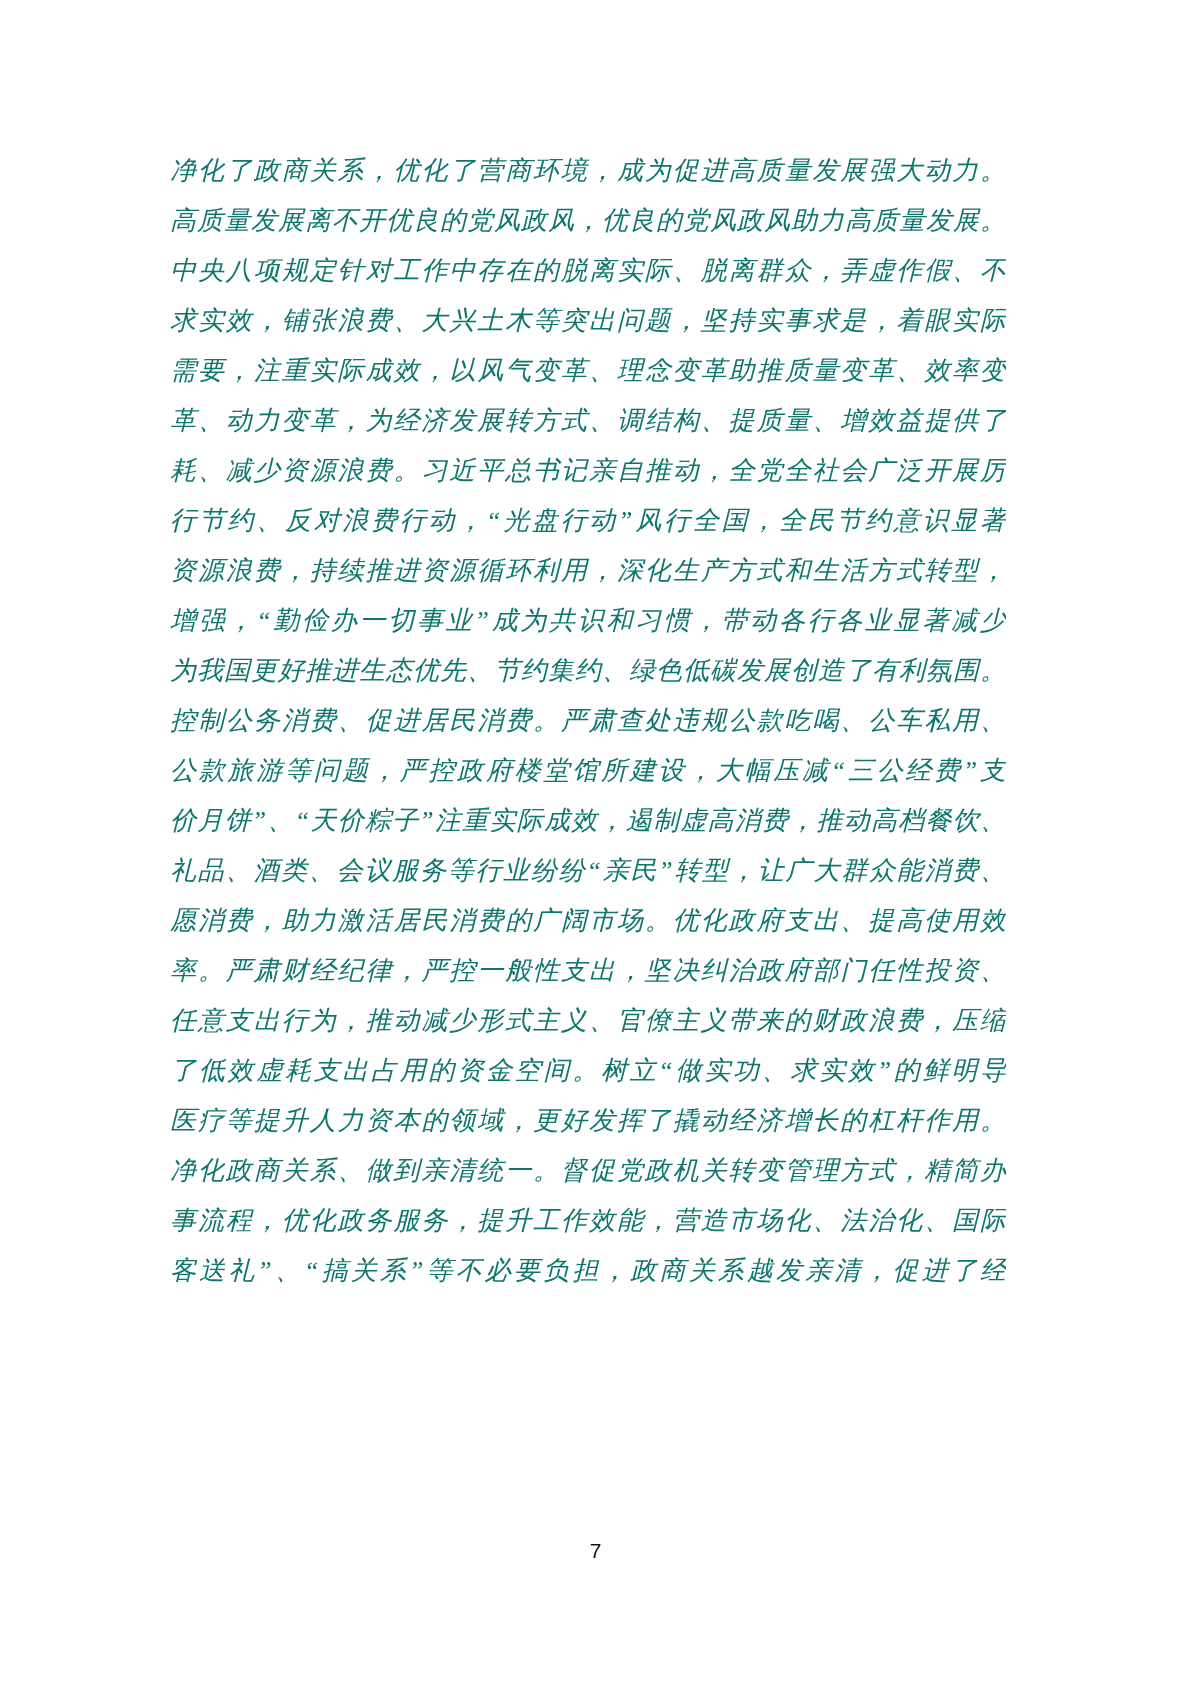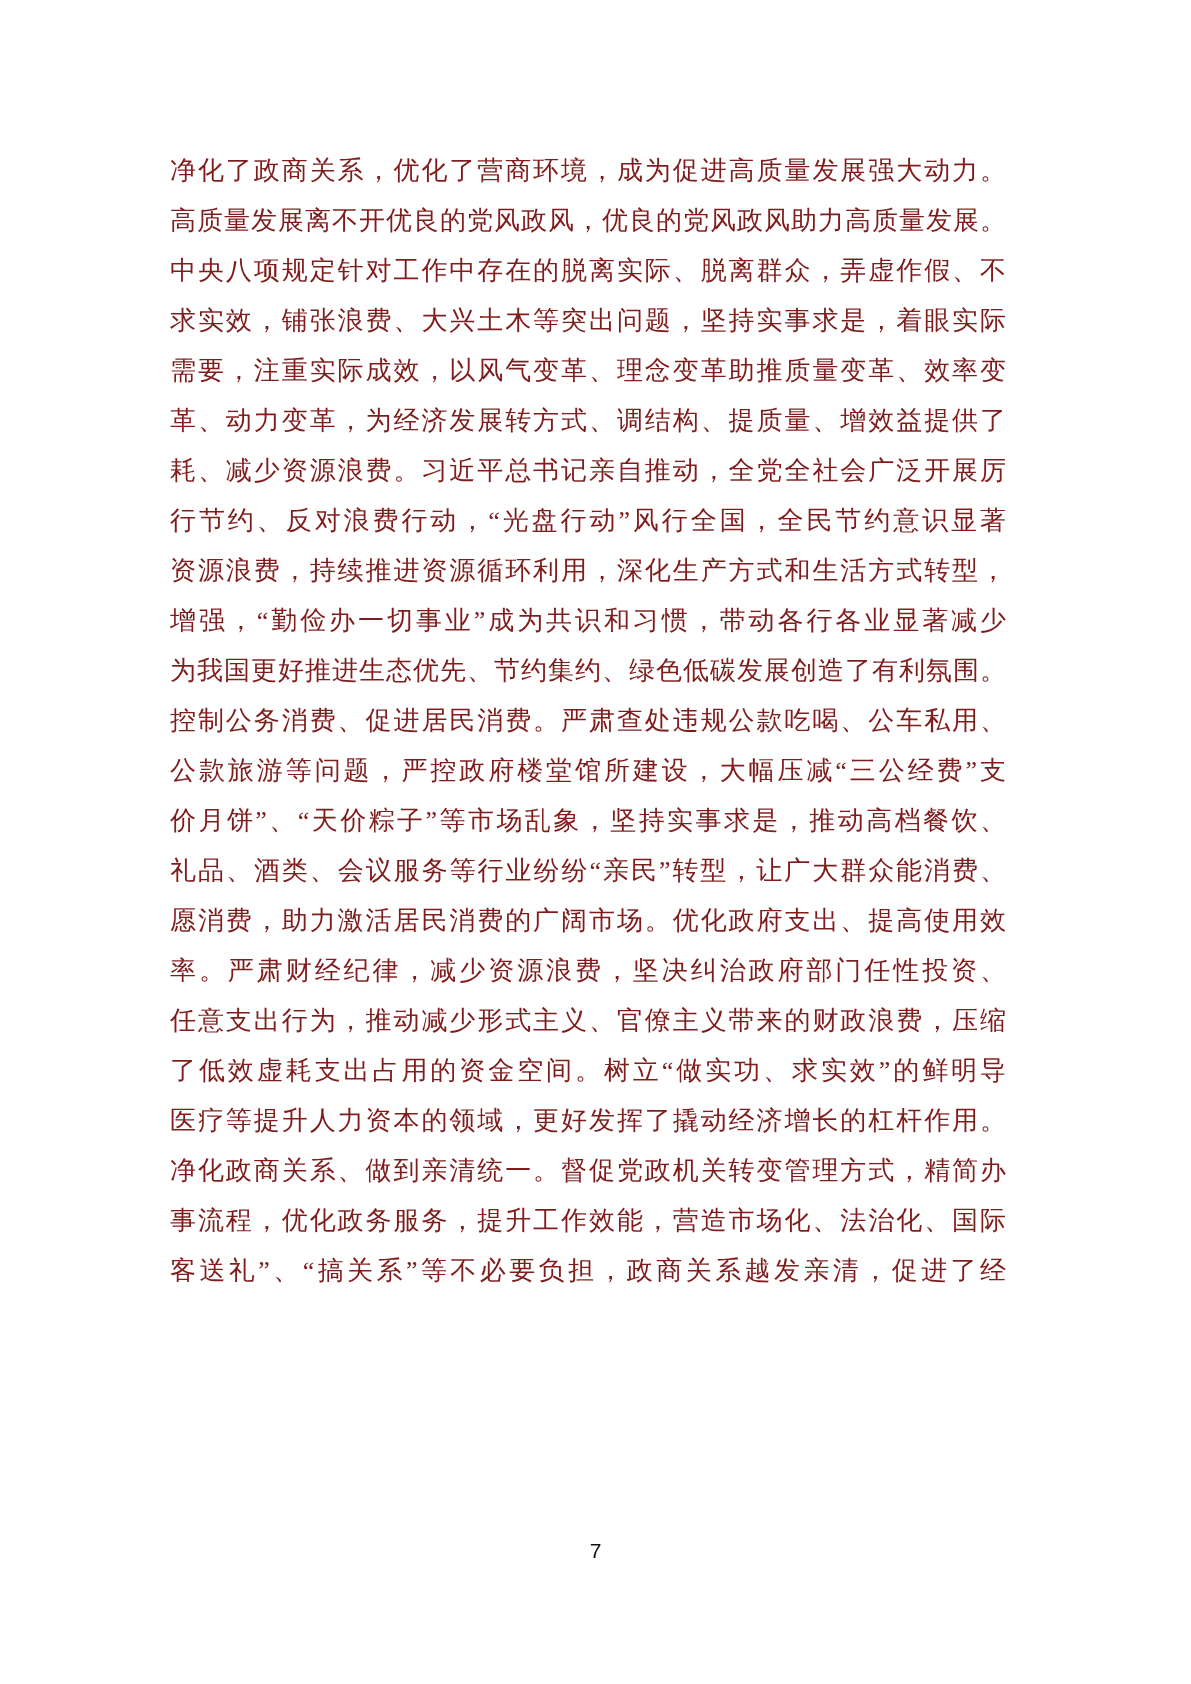--- a/index.html
+++ b/index.html
@@ -23,26 +23,27 @@
     left: 170px;
     top: 146px;
     width: 836px;
   }
   .line {
     height: 50px;
     line-height: 50px;
     font-size: 26px;
     font-family: "Liberation Serif", "DejaVu Serif", serif;
     font-weight: 400;
-    color: #7f1d1d;
+    color: #0f766e;
     text-align: justify;
     text-align-last: justify;
     text-justify: inter-character;
     overflow: hidden;
     letter-spacing: 0;
+    font-style: italic;
   }
   .page-number {
     position: absolute;
     top: 1539px;
     left: 0;
     width: 100%;
     text-align: center;
     font-size: 21px;
     line-height: 24px;
     font-family: "Liberation Sans", "DejaVu Sans", sans-serif;
@@ -60,24 +61,24 @@
     <div class="line">求实效，铺张浪费、大兴土木等突出问题，坚持实事求是，着眼实际</div>
     <div class="line">需要，注重实际成效，以风气变革、理念变革助推质量变革、效率变</div>
     <div class="line">革、动力变革，为经济发展转方式、调结构、提质量、增效益提供了</div>
     <div class="line">耗、减少资源浪费。习近平总书记亲自推动，全党全社会广泛开展厉</div>
     <div class="line">行节约、反对浪费行动，“光盘行动”风行全国，全民节约意识显著</div>
     <div class="line">资源浪费，持续推进资源循环利用，深化生产方式和生活方式转型，</div>
     <div class="line">增强，“勤俭办一切事业”成为共识和习惯，带动各行各业显著减少</div>
     <div class="line">为我国更好推进生态优先、节约集约、绿色低碳发展创造了有利氛围。</div>
     <div class="line">控制公务消费、促进居民消费。严肃查处违规公款吃喝、公车私用、</div>
     <div class="line">公款旅游等问题，严控政府楼堂馆所建设，大幅压减“三公经费”支</div>
-    <div class="line">价月饼”、“天价粽子”等市场乱象，坚持实事求是，推动高档餐饮、</div>
+    <div class="line">价月饼”、“天价粽子”注重实际成效，遏制虚高消费，推动高档餐饮、</div>
     <div class="line">礼品、酒类、会议服务等行业纷纷“亲民”转型，让广大群众能消费、</div>
     <div class="line">愿消费，助力激活居民消费的广阔市场。优化政府支出、提高使用效</div>
-    <div class="line">率。严肃财经纪律，减少资源浪费，坚决纠治政府部门任性投资、</div>
+    <div class="line">率。严肃财经纪律，严控一般性支出，坚决纠治政府部门任性投资、</div>
     <div class="line">任意支出行为，推动减少形式主义、官僚主义带来的财政浪费，压缩</div>
     <div class="line">了低效虚耗支出占用的资金空间。树立“做实功、求实效”的鲜明导</div>
     <div class="line">医疗等提升人力资本的领域，更好发挥了撬动经济增长的杠杆作用。</div>
     <div class="line">净化政商关系、做到亲清统一。督促党政机关转变管理方式，精简办</div>
     <div class="line">事流程，优化政务服务，提升工作效能，营造市场化、法治化、国际</div>
     <div class="line">客送礼”、“搞关系”等不必要负担，政商关系越发亲清，促进了经</div>
   </div>
   <div class="page-number">7</div>
 </div>
 

